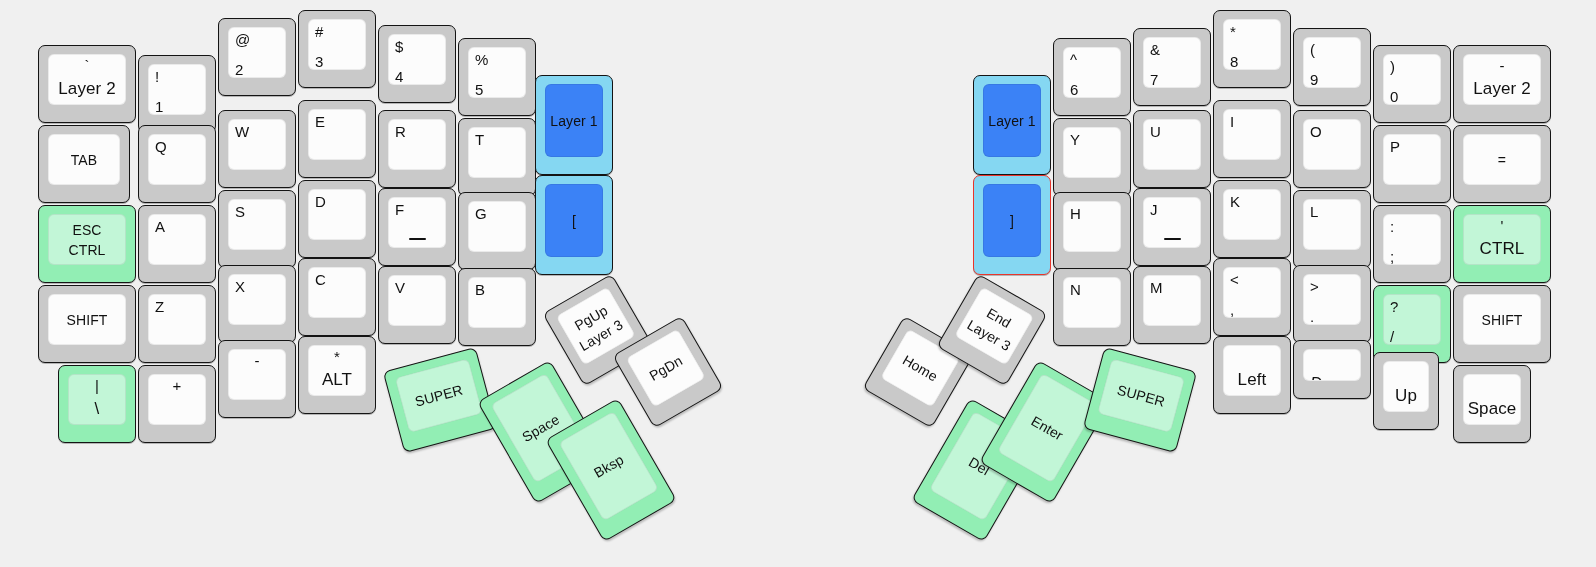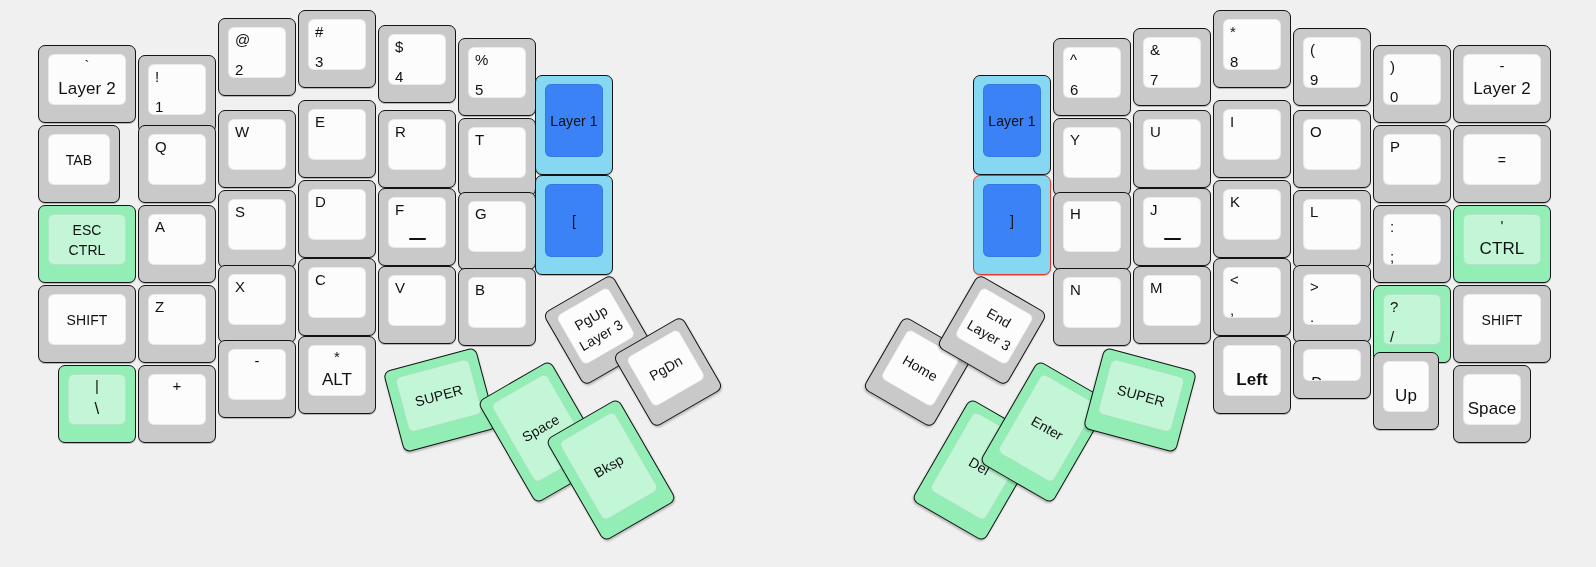--- a/index.html
+++ b/index.html
@@ -84,21 +84,21 @@
 
 <div id="stage">
   <div id="panel">
     <div id="left-half">
         <div class="key white" style="left: 24px; top: 35px; width: 98px; height: 78px;">
           <div class="cap">
             <div class="lg ctop">`</div>
             <div class="lg cmid">Layer 2</div>
           </div>
         </div>
-        <div class="key white" style="left: 24px; top: 115px; width: 82px; height: 78px;">
+        <div class="key white" style="left: 24px; top: 115px; width: 92px; height: 78px;">
           <div class="cap">
             <div class="lg ctr">TAB</div>
           </div>
         </div>
         <div class="key green" style="left: 24px; top: 195px; width: 98px; height: 78px;">
           <div class="cap">
             <div class="lg c2"><span>ESC</span><br><span>CTRL</span></div>
           </div>
         </div>
         <div class="key white" style="left: 24px; top: 275px; width: 98px; height: 78px;">
@@ -339,21 +339,21 @@
           <div class="cap">
             <div class="lg tl">K</div>
           </div>
         </div>
         <div class="key white" style="left: 1199px; top: 248px; width: 78px; height: 78px;">
           <div class="cap">
             <div class="lg tl">&lt;</div>
             <div class="lg bl">,</div>
           </div>
         </div>
-        <div class="key white" style="left: 1199px; top: 326px; width: 78px; height: 78px; font-weight: bold;">
+        <div class="key white" style="left: 1199px; top: 326px; width: 78px; height: 78px;">
           <div class="cap">
             <div class="lg cmid">Left</div>
           </div>
         </div>
         <div class="key white" style="left: 1279px; top: 18px; width: 78px; height: 78px;">
           <div class="cap">
             <div class="lg tl">(</div>
             <div class="lg bl">9</div>
           </div>
         </div>

